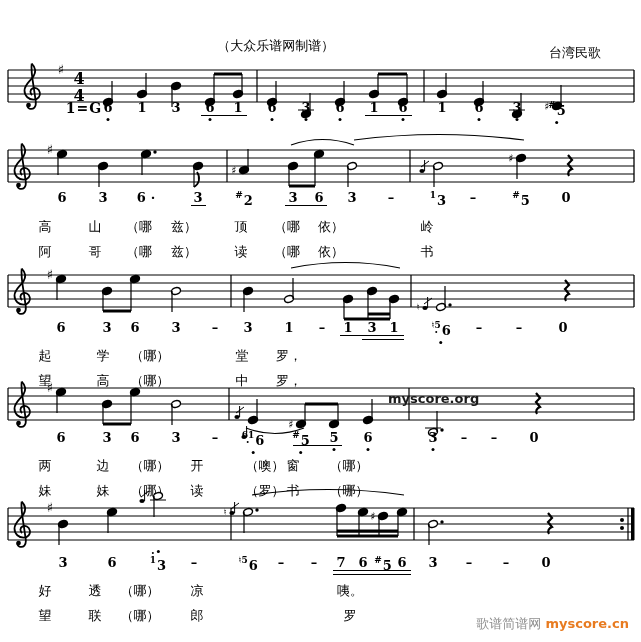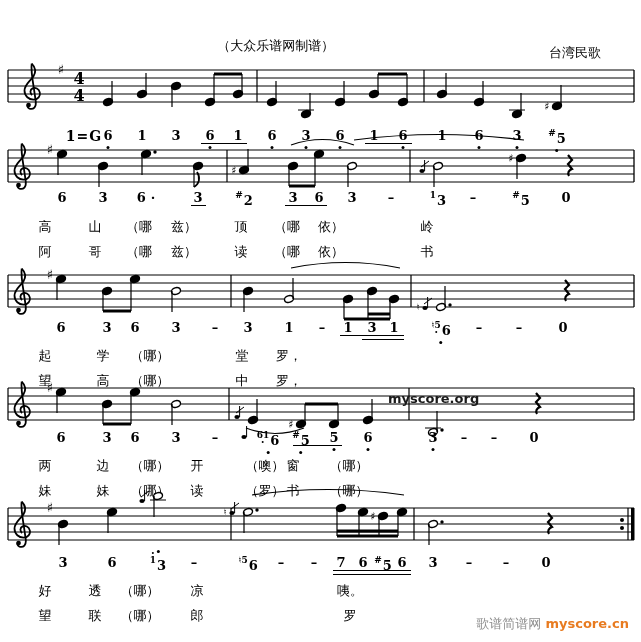--- a/index.html
+++ b/index.html
@@ -85,21 +85,21 @@
           <line x1="561" x2="561" y1="62" y2="41" stroke="#000" stroke-width="1.2"></line>
           <line x1="214" x2="214" y1="58" y2="30" stroke="#000" stroke-width="1.2"></line>
           <line x1="242" x2="242" y1="50" y2="30" stroke="#000" stroke-width="1.2"></line>
           <line x1="214" x2="242" y1="30" y2="30" stroke="#000" stroke-width="3"></line>
           <line x1="378" x2="378" y1="50" y2="30" stroke="#000" stroke-width="1.2"></line>
           <line x1="407" x2="407" y1="58" y2="30" stroke="#000" stroke-width="1.2"></line>
           <line x1="378" x2="407" y1="30" y2="30" stroke="#000" stroke-width="3"></line>
           <line x1="634" x2="634" y1="26" y2="58" stroke="#000" stroke-width="1.3"></line>
         </svg>
       </div>
-      <div class="jrow" style="top: 128px;">
+      <div class="jrow" style="top: 100px;">
         <span class="jt lab" style="left: 84px;"><span>1=G</span></span>
         <span class="jt" style="left: 108px;"><span>6</span><i class="dot dlo"></i></span>
         <span class="jt" style="left: 142px;"><span>1</span></span>
         <span class="jt" style="left: 176px;"><span>3</span></span>
         <span class="jt" style="left: 210px;"><span>6</span><i class="dot dlo"></i></span>
         <span class="jt" style="left: 238px;"><span>1</span></span>
         <span class="jt" style="left: 272px;"><span>6</span><i class="dot dlo"></i></span>
         <span class="jt" style="left: 306px;"><span>3</span><i class="dot dlo"></i></span>
         <span class="jt" style="left: 340px;"><span>6</span><i class="dot dlo"></i></span>
         <span class="jt" style="left: 374px;"><span>1</span></span>
@@ -329,21 +329,21 @@
           <text x="388" y="41" font-size="13" font-family="DejaVu Sans, sans-serif" font-weight="bold" text-anchor="start" fill="#1a1a1a">myscore.org</text>
           <line x1="634" x2="634" y1="26" y2="58" stroke="#000" stroke-width="1.3"></line>
         </svg>
       </div>
       <div class="jrow" style="top: 430px;">
         <span class="jt" style="left: 61px;"><span>6</span></span>
         <span class="jt" style="left: 107px;"><span>3</span></span>
         <span class="jt" style="left: 135px;"><span>6</span></span>
         <span class="jt" style="left: 176px;"><span>3</span></span>
         <span class="jt" style="left: 215px;"><span>–</span></span>
-        <span class="jt" style="left: 268px;"><span class="gr gdl">61</span><span>6</span><i class="dot dlo"></i></span>
+        <span class="jt" style="left: 253px;"><span class="gr gdl">61</span><span>6</span><i class="dot dlo"></i></span>
         <span class="jt" style="left: 301px;"><span class="ac">#</span><span>5</span><i class="dot dlo"></i></span>
         <span class="jt" style="left: 334px;"><span>5</span><i class="dot dlo"></i></span>
         <span class="jt" style="left: 368px;"><span>6</span><i class="dot dlo"></i></span>
         <span class="jt" style="left: 433px;"><span>3</span><i class="dot dlo"></i></span>
         <span class="jt" style="left: 464px;"><span>–</span></span>
         <span class="jt" style="left: 494px;"><span>–</span></span>
         <span class="jt" style="left: 534px;"><span>0</span></span>
         <i class="ul" style="left: 293px; width: 49px; top: 15px;"></i>
       </div>
       <div class="lrow" style="top: 457px;">

